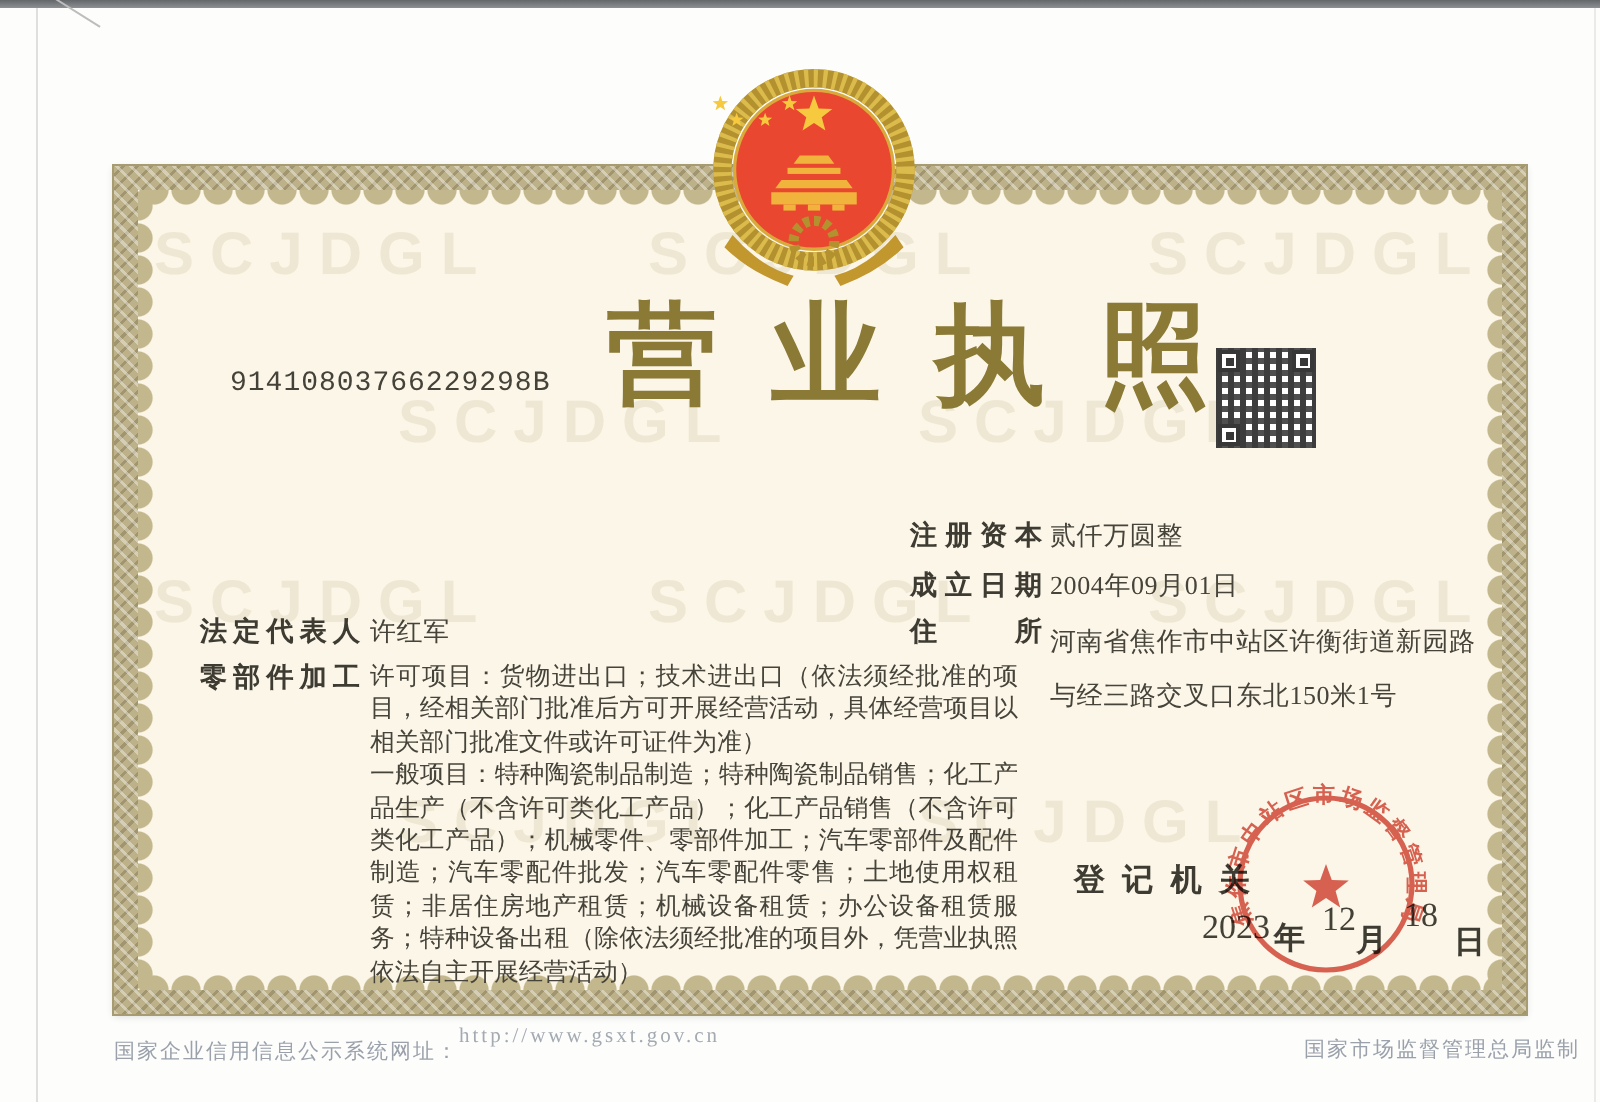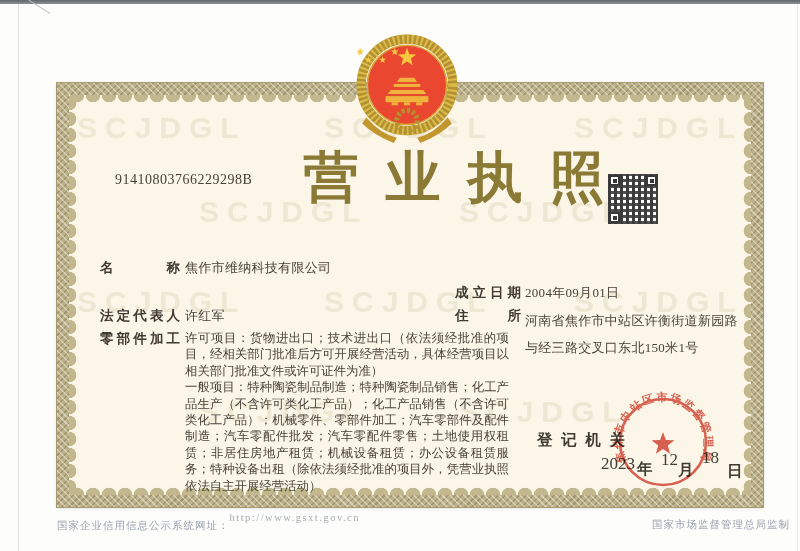--- a/index.html
+++ b/index.html
@@ -34,21 +34,21 @@
         background:radial-gradient(8px 8px at 8px 8px,#c3b78d 0 7px,rgba(0,0,0,0) 7.6px);
         background-size:8px 16px;background-repeat:repeat-y;}
 
   .wm{position:absolute;font-family:"Liberation Sans",sans-serif;font-weight:700;
       font-size:30px;letter-spacing:8px;color:rgba(176,162,112,.17);white-space:nowrap;}
 
   
   .emblem{position:absolute;left:299px;top:-51px;width:102px;height:114px;}
   .credit{position:absolute;left:58px;top:84px;color:#5b5850;}
   .credit-label{font-size:12.5px;letter-spacing:2.5px;font-weight:700;color:#55524a;}
-  .credit-code{margin-top:5px;font-size:14px;letter-spacing:.5px;color:#454239;}
+  .credit-code{margin-top:17px;font-size:14px;letter-spacing:.5px;color:#454239;font-family:Liberation Mono, monospace;}
   .title{position:absolute;left:0;width:100%;top:64px;text-align:center;
         font-family:"Liberation Sans",sans-serif;font-weight:700;font-size:55px;
         color:#8a7a35;letter-spacing:27px;text-indent:27px;line-height:1.1;padding-left:44px;}
   .qr{position:absolute;left:551px;top:91px;width:50px;height:50px;background:#fff;
         background-image:
           repeating-linear-gradient(0deg,rgba(60,60,60,.9) 0 3px,transparent 3px 6px),
           repeating-linear-gradient(90deg,#3c3c3c 0 3px,#ffffff 3px 6px);}
   .fp{position:absolute;width:11px;height:11px;border:2.5px solid #373737;background:#fff;box-sizing:border-box;}
   .fp::after{content:"";position:absolute;inset:1.5px;background:#373737;}
   .fp.tl{left:1px;top:1px}.fp.tr{right:1px;top:1px}.fp.bl{left:1px;bottom:1px}
@@ -142,36 +142,36 @@
     </div>
 
     <div class="title">营业执照</div>
 
     <div class="qr">
       <div class="fp tl"></div>
       <div class="fp tr"></div>
       <div class="fp bl"></div>
     </div>
 
-    <div class="frow" style="left:43px;top:176px">
-      <span class="flabel w-l">名称</span>
-      <span class="fvalue">焦作市维纳科技有限公司</span>
-    </div>
     <div class="frow" style="left:43px;top:224px">
       <span class="flabel w-l">法定代表人</span>
       <span class="fvalue">许红军</span>
     </div>
     <div class="frow" style="left:43px;top:247px">
       <span class="flabel w-l">零部件加工</span>
       <div class="scope">
         <p>许可项目：货物进出口；技术进出口（依法须经批准的项目，经相关部门批准后方可开展经营活动，具体经营项目以相关部门批准文件或许可证件为准）</p>
         <p>一般项目：特种陶瓷制品制造；特种陶瓷制品销售；化工产品生产（不含许可类化工产品）；化工产品销售（不含许可类化工产品）；机械零件、零部件加工；汽车零部件及配件制造；汽车零配件批发；汽车零配件零售；土地使用权租赁；非居住房地产租赁；机械设备租赁；办公设备租赁服务；特种设备出租（除依法须经批准的项目外，凭营业执照依法自主开展经营活动）</p>
       </div>
     </div>
 
+    <div class="frow" style="left:398px;top:176px">
+      <span class="flabel w-r">注册资本</span>
+      <span class="fvalue">贰仟万圆整</span>
+    </div>
     <div class="frow" style="left:398px;top:201px">
       <span class="flabel w-r">成立日期</span>
       <span class="fvalue">2004年09月01日</span>
     </div>
     <div class="frow" style="left:398px;top:224px">
       <span class="flabel w-r">住所</span>
       <span class="fvalue wrap">河南省焦作市中站区许衡街道新园路与经三路交叉口东北150米1号</span>
     </div>
 
     <span class="reg-label">登记机关</span>

